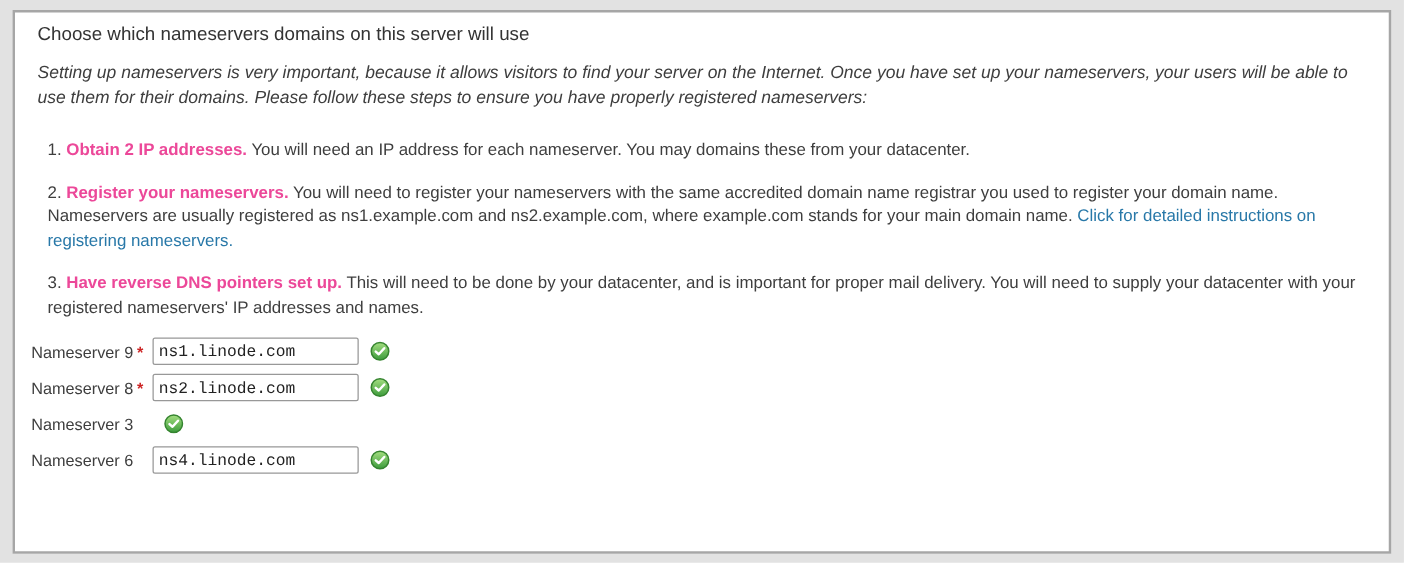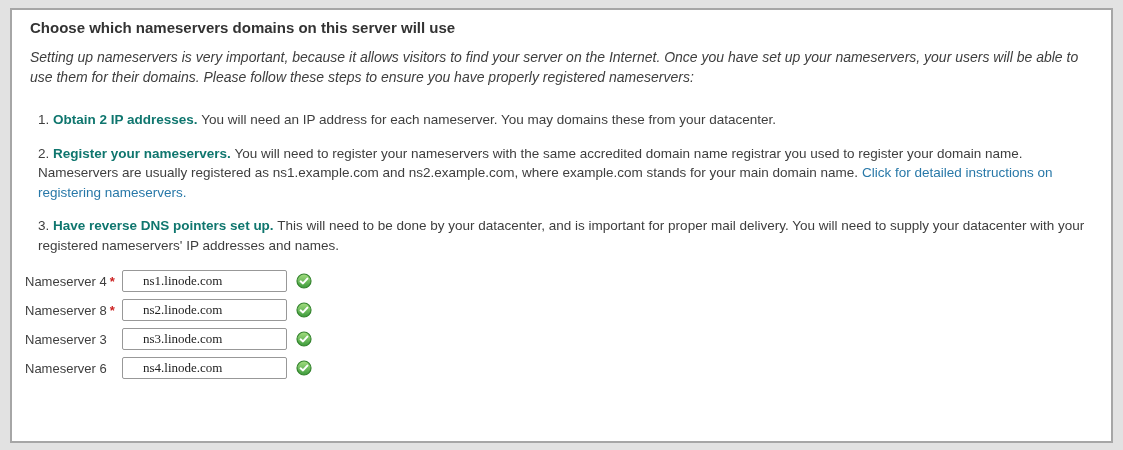--- a/index.html
+++ b/index.html
@@ -14,40 +14,40 @@
   }
   .panel {
     margin: 8px 10px 7px 10px;
     height: 435px;
     background: #ffffff;
     border: 2px solid #a6a6a6;
   }
   .page-title {
     margin: 9px 18px 0 18px;
     font-size: 15px;
-    font-weight: bold;
+    font-weight: normal;
     color: #333333;
   }
   .intro {
     margin: 11px 18px 0 18px;
     font-size: 14px;
     font-style: italic;
     line-height: 20px;
     color: #3e3e3e;
   }
   .steps {
     margin-top: 23px;
   }
   .step {
     margin: 0 20px 14px 26px;
     font-size: 13.5px;
     line-height: 19.5px;
     color: #3e3e3e;
   }
-  .step b { color: #0f766e; }
+  .step b { color: #ec4899; }
   .step a {
     color: #2878a8;
     text-decoration: none;
     cursor: pointer;
   }
   .nameserver-form {
     margin-top: 15px;
   }
   .form-row {
     display: flex;
@@ -66,22 +66,22 @@
   .required {
     color: #cc2222;
     font-weight: bold;
     margin-left: 3px;
   }
   .ns-input {
     width: 165px;
     height: 22px;
     border: 1px solid #989898;
     border-radius: 2px;
-    padding: 2px 20px;
-    font-family: Liberation Serif, serif;
+    padding: 2px 4px;
+    font-family: Liberation Mono, monospace;
     font-size: 13px;
     color: #222222;
     background: #ffffff;
   }
   .check-icon {
     margin-left: 9px;
     width: 16px;
     height: 16px;
     display: inline-block;
   }
@@ -110,21 +110,21 @@
       <b>Have reverse DNS pointers set up.</b>
       <span>This will need to be done by your datacenter, and is important for proper mail delivery. You will need to supply your datacenter with your registered nameservers' IP addresses and names.</span></p>
 
 
   </div>
 
   <div class="nameserver-form">
 
     <div class="form-row">
       <span class="label-wrap">
-          <span>Nameserver 4</span>
+          <span>Nameserver 9</span>
           <span class="required">*</span>
         </span>
       <input class="ns-input" type="text" value="ns1.linode.com" style="">
       <span class="check-icon"><svg width="16" height="16" viewBox="0 0 16 16">
             <defs>
               <linearGradient id="gc1" x1="0" y1="0" x2="0" y2="1">
                 <stop offset="0" stop-color="#a4de80"></stop>
                 <stop offset="1" stop-color="#3c9b3c"></stop>
               </linearGradient>
             </defs>
@@ -149,21 +149,20 @@
             <circle cx="8" cy="8" r="7" fill="url(#gc2)" stroke="#35842f" stroke-width="1.2"></circle>
             <path d="M4.6 8.3 L7 10.4 L11.4 5.6" stroke="#ffffff" stroke-width="2" fill="none" stroke-linecap="round" stroke-linejoin="round"></path>
           </svg></span>
     </div>
 
     <div class="form-row">
       <span class="label-wrap">
           <span>Nameserver 3</span>
           <span class="required"></span>
         </span>
-      <input class="ns-input" type="text" value="ns3.linode.com" style="">
       <span class="check-icon"><svg width="16" height="16" viewBox="0 0 16 16">
             <defs>
               <linearGradient id="gc3" x1="0" y1="0" x2="0" y2="1">
                 <stop offset="0" stop-color="#a4de80"></stop>
                 <stop offset="1" stop-color="#3c9b3c"></stop>
               </linearGradient>
             </defs>
             <circle cx="8" cy="8" r="7" fill="url(#gc3)" stroke="#35842f" stroke-width="1.2"></circle>
             <path d="M4.6 8.3 L7 10.4 L11.4 5.6" stroke="#ffffff" stroke-width="2" fill="none" stroke-linecap="round" stroke-linejoin="round"></path>
           </svg></span>

